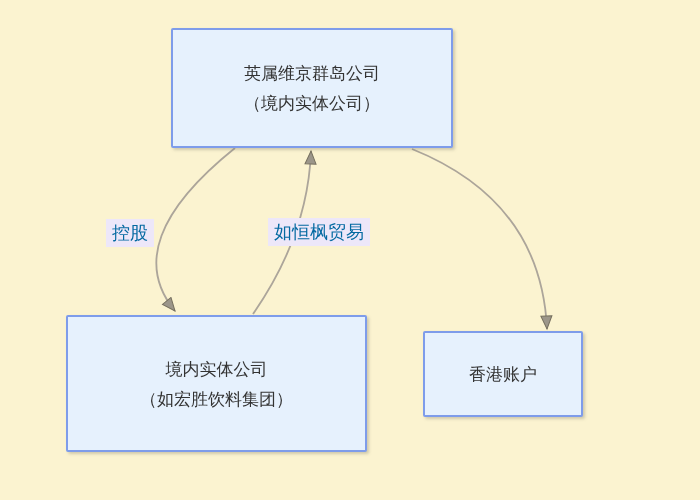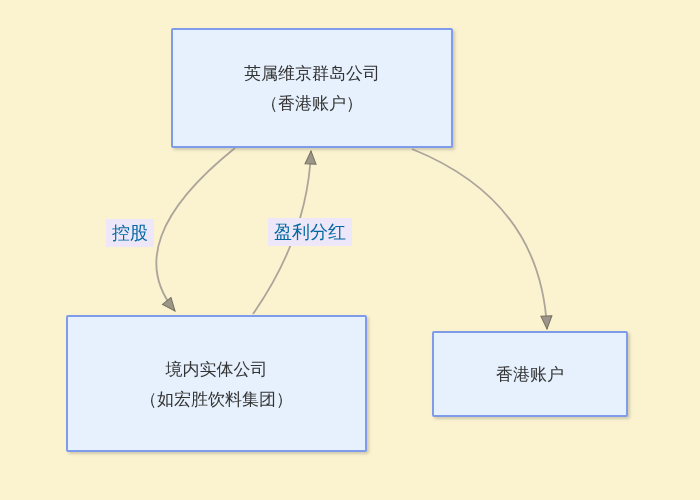--- a/index.html
+++ b/index.html
@@ -34,21 +34,21 @@
     align-items: center;
     justify-content: center;
     z-index: 2;
     color: #333333;
     font-size: 17px;
     line-height: 30px;
     text-align: center;
   }
   #node-bvi      { left: 171px; top: 28px;  width: 282px; height: 120px; }
   #node-domestic { left: 66px;  top: 315px; width: 301px; height: 137px; }
-  #node-hk       { left: 432px; top: 331px; width: 196px; height: 86px;  }
+  #node-hk       { left: 423px; top: 331px; width: 160px; height: 86px;  }
   .edge-label {
     position: absolute;
     background: #EDE7F9;
     color: #0369a1;
     font-size: 18px;
     line-height: 22px;
     padding: 3px 6px;
     z-index: 3;
     white-space: nowrap;
   }
@@ -72,30 +72,30 @@
         <path d="M1,1 L14,6.5 L1,12 Z" fill="#9C968A" stroke="#76705F" stroke-width="1"></path>
       </marker>
     </defs>
     <path class="edge-path" d="M235,148 Q118,242 175,311" marker-end="url(#arrowhead)"></path>
     <path class="edge-path" d="M253,314 Q308,235 311,151" marker-end="url(#arrowhead)"></path>
     <path class="edge-path" d="M412,149 Q541,201 547,329" marker-end="url(#arrowhead)"></path>
   </svg>
 
   <div class="node" id="node-bvi">
     <span>英属维京群岛公司</span>
-    <span>（香港账户）</span>
+    <span>（境内实体公司）</span>
   </div>
 
   <div class="node" id="node-domestic">
     <span>境内实体公司</span>
     <span>（如宏胜饮料集团）</span>
   </div>
 
   <div class="node" id="node-hk">
     <span>香港账户</span>
   </div>
 
   <div class="edge-label" id="label-holding">控股</div>
 
-  <div class="edge-label" id="label-dividend">盈利分红</div>
+  <div class="edge-label" id="label-dividend">如恒枫贸易</div>
 
 
 </div>
 
 </body></html>

